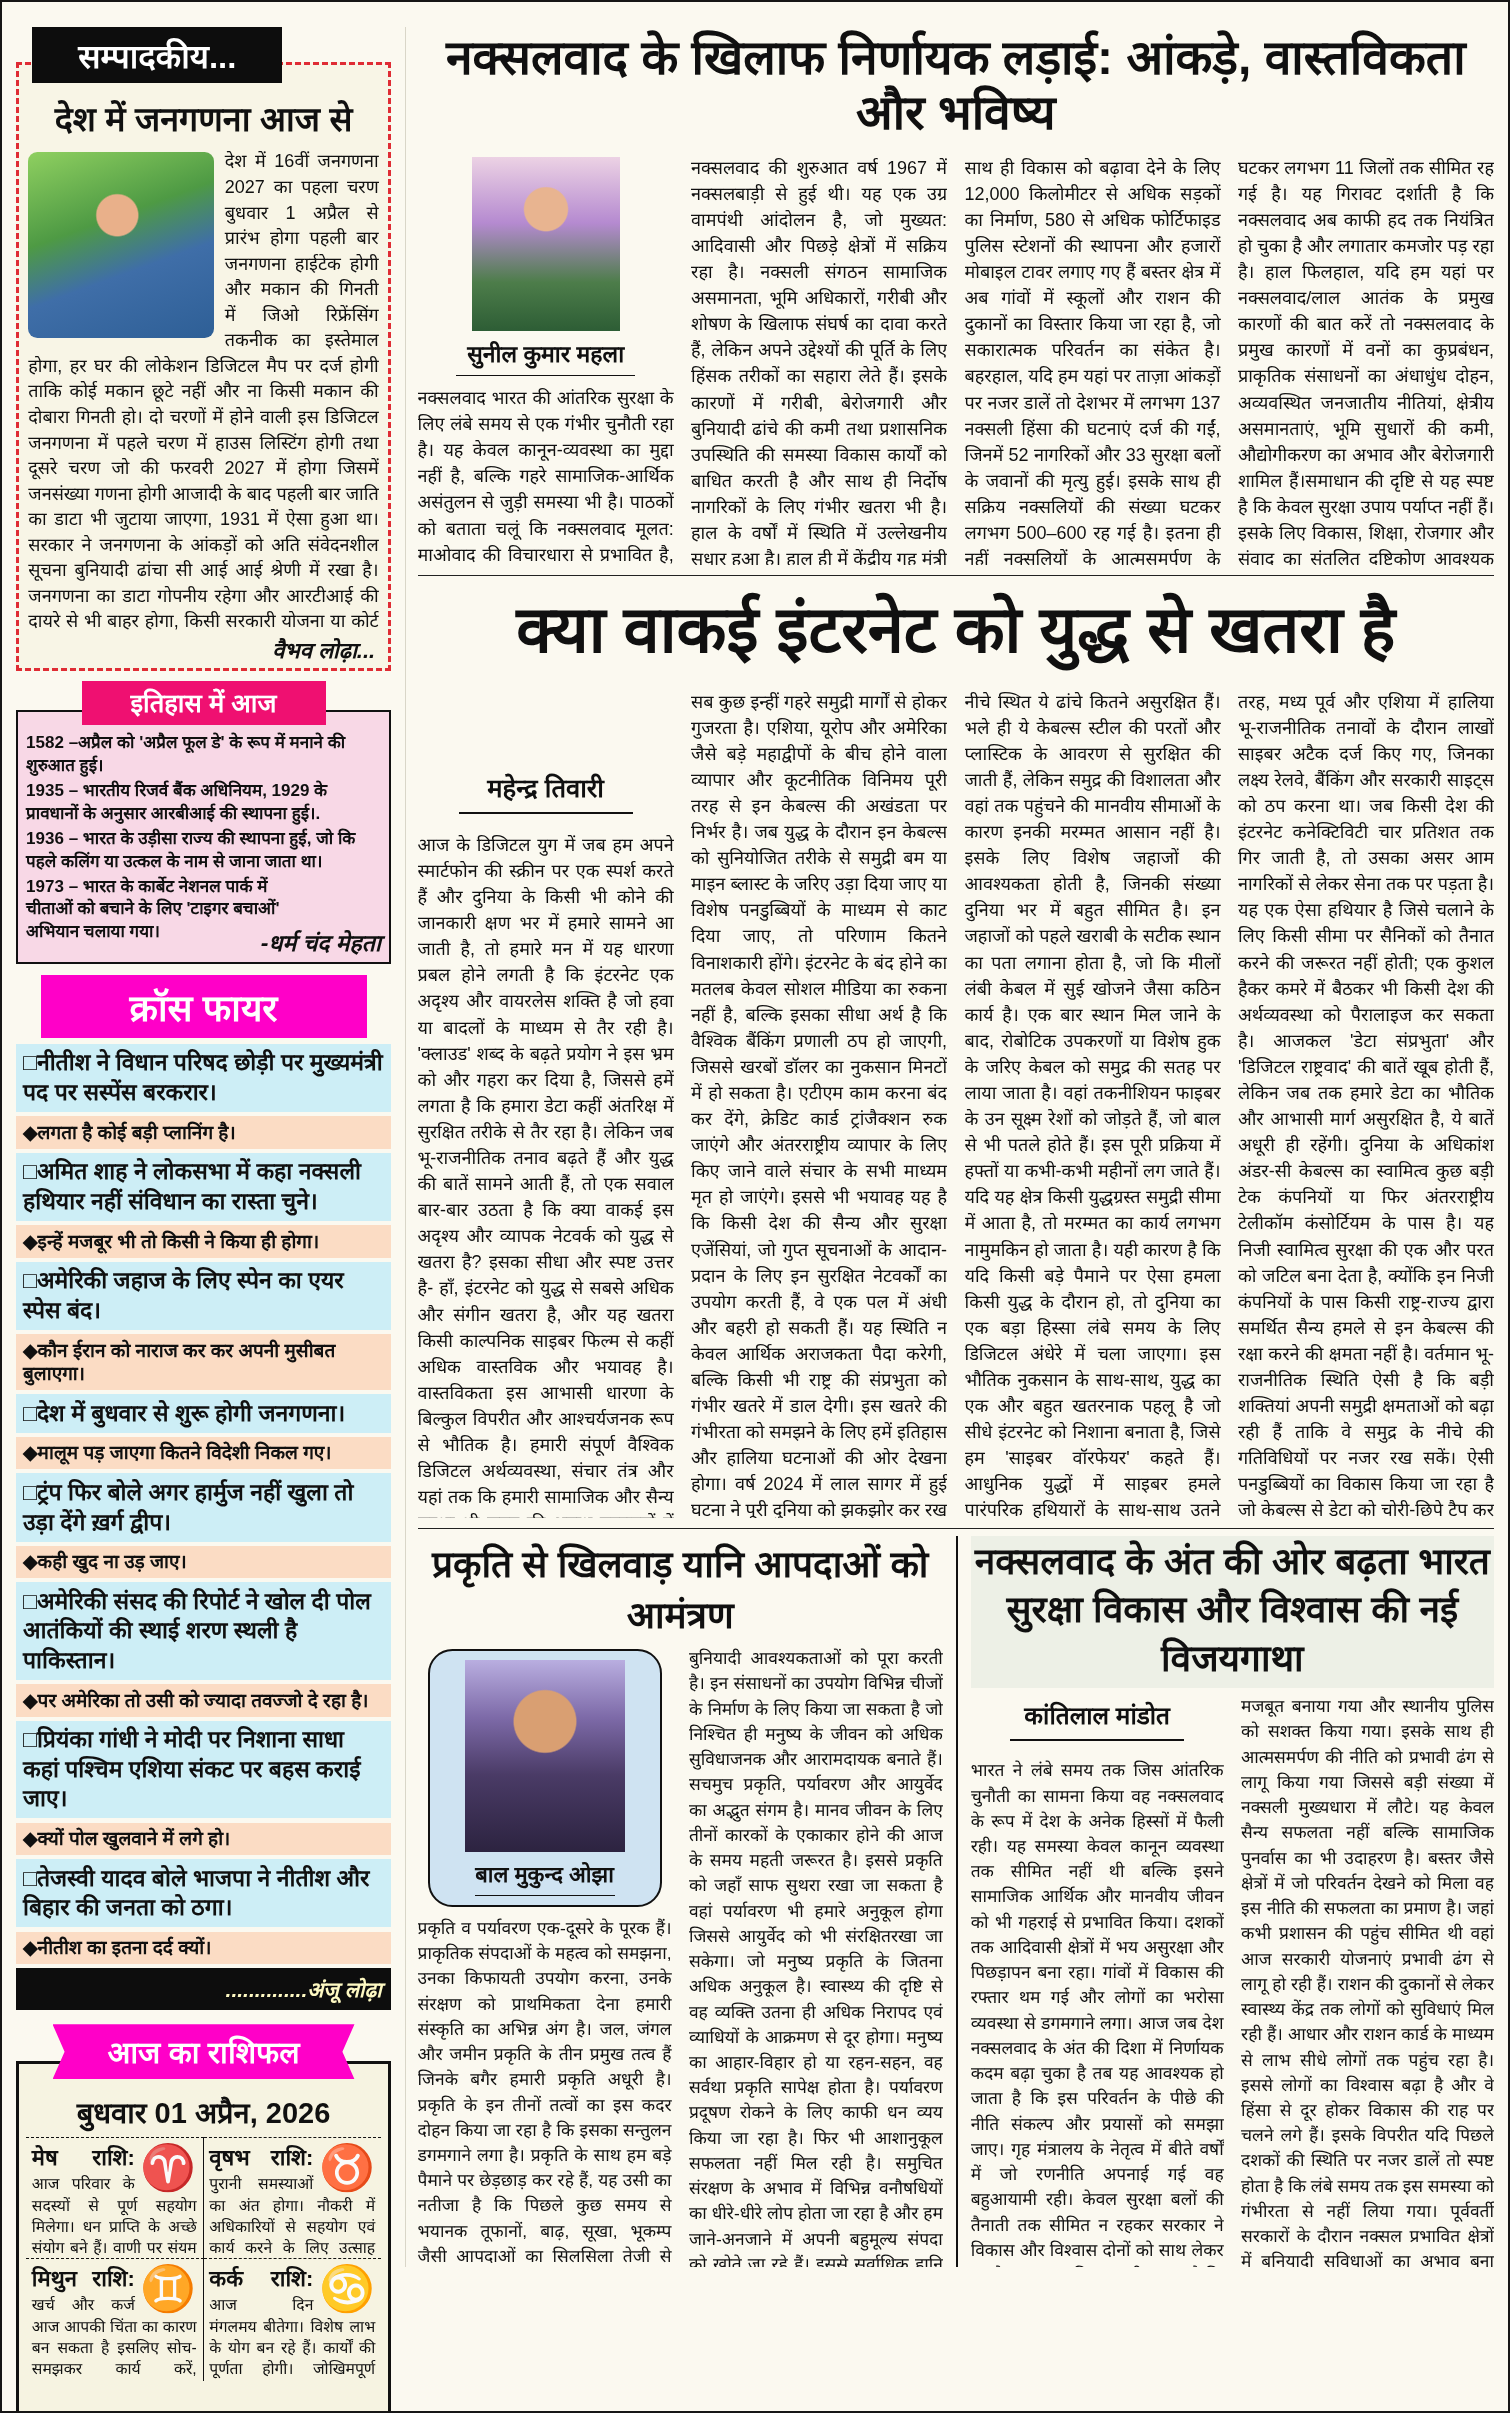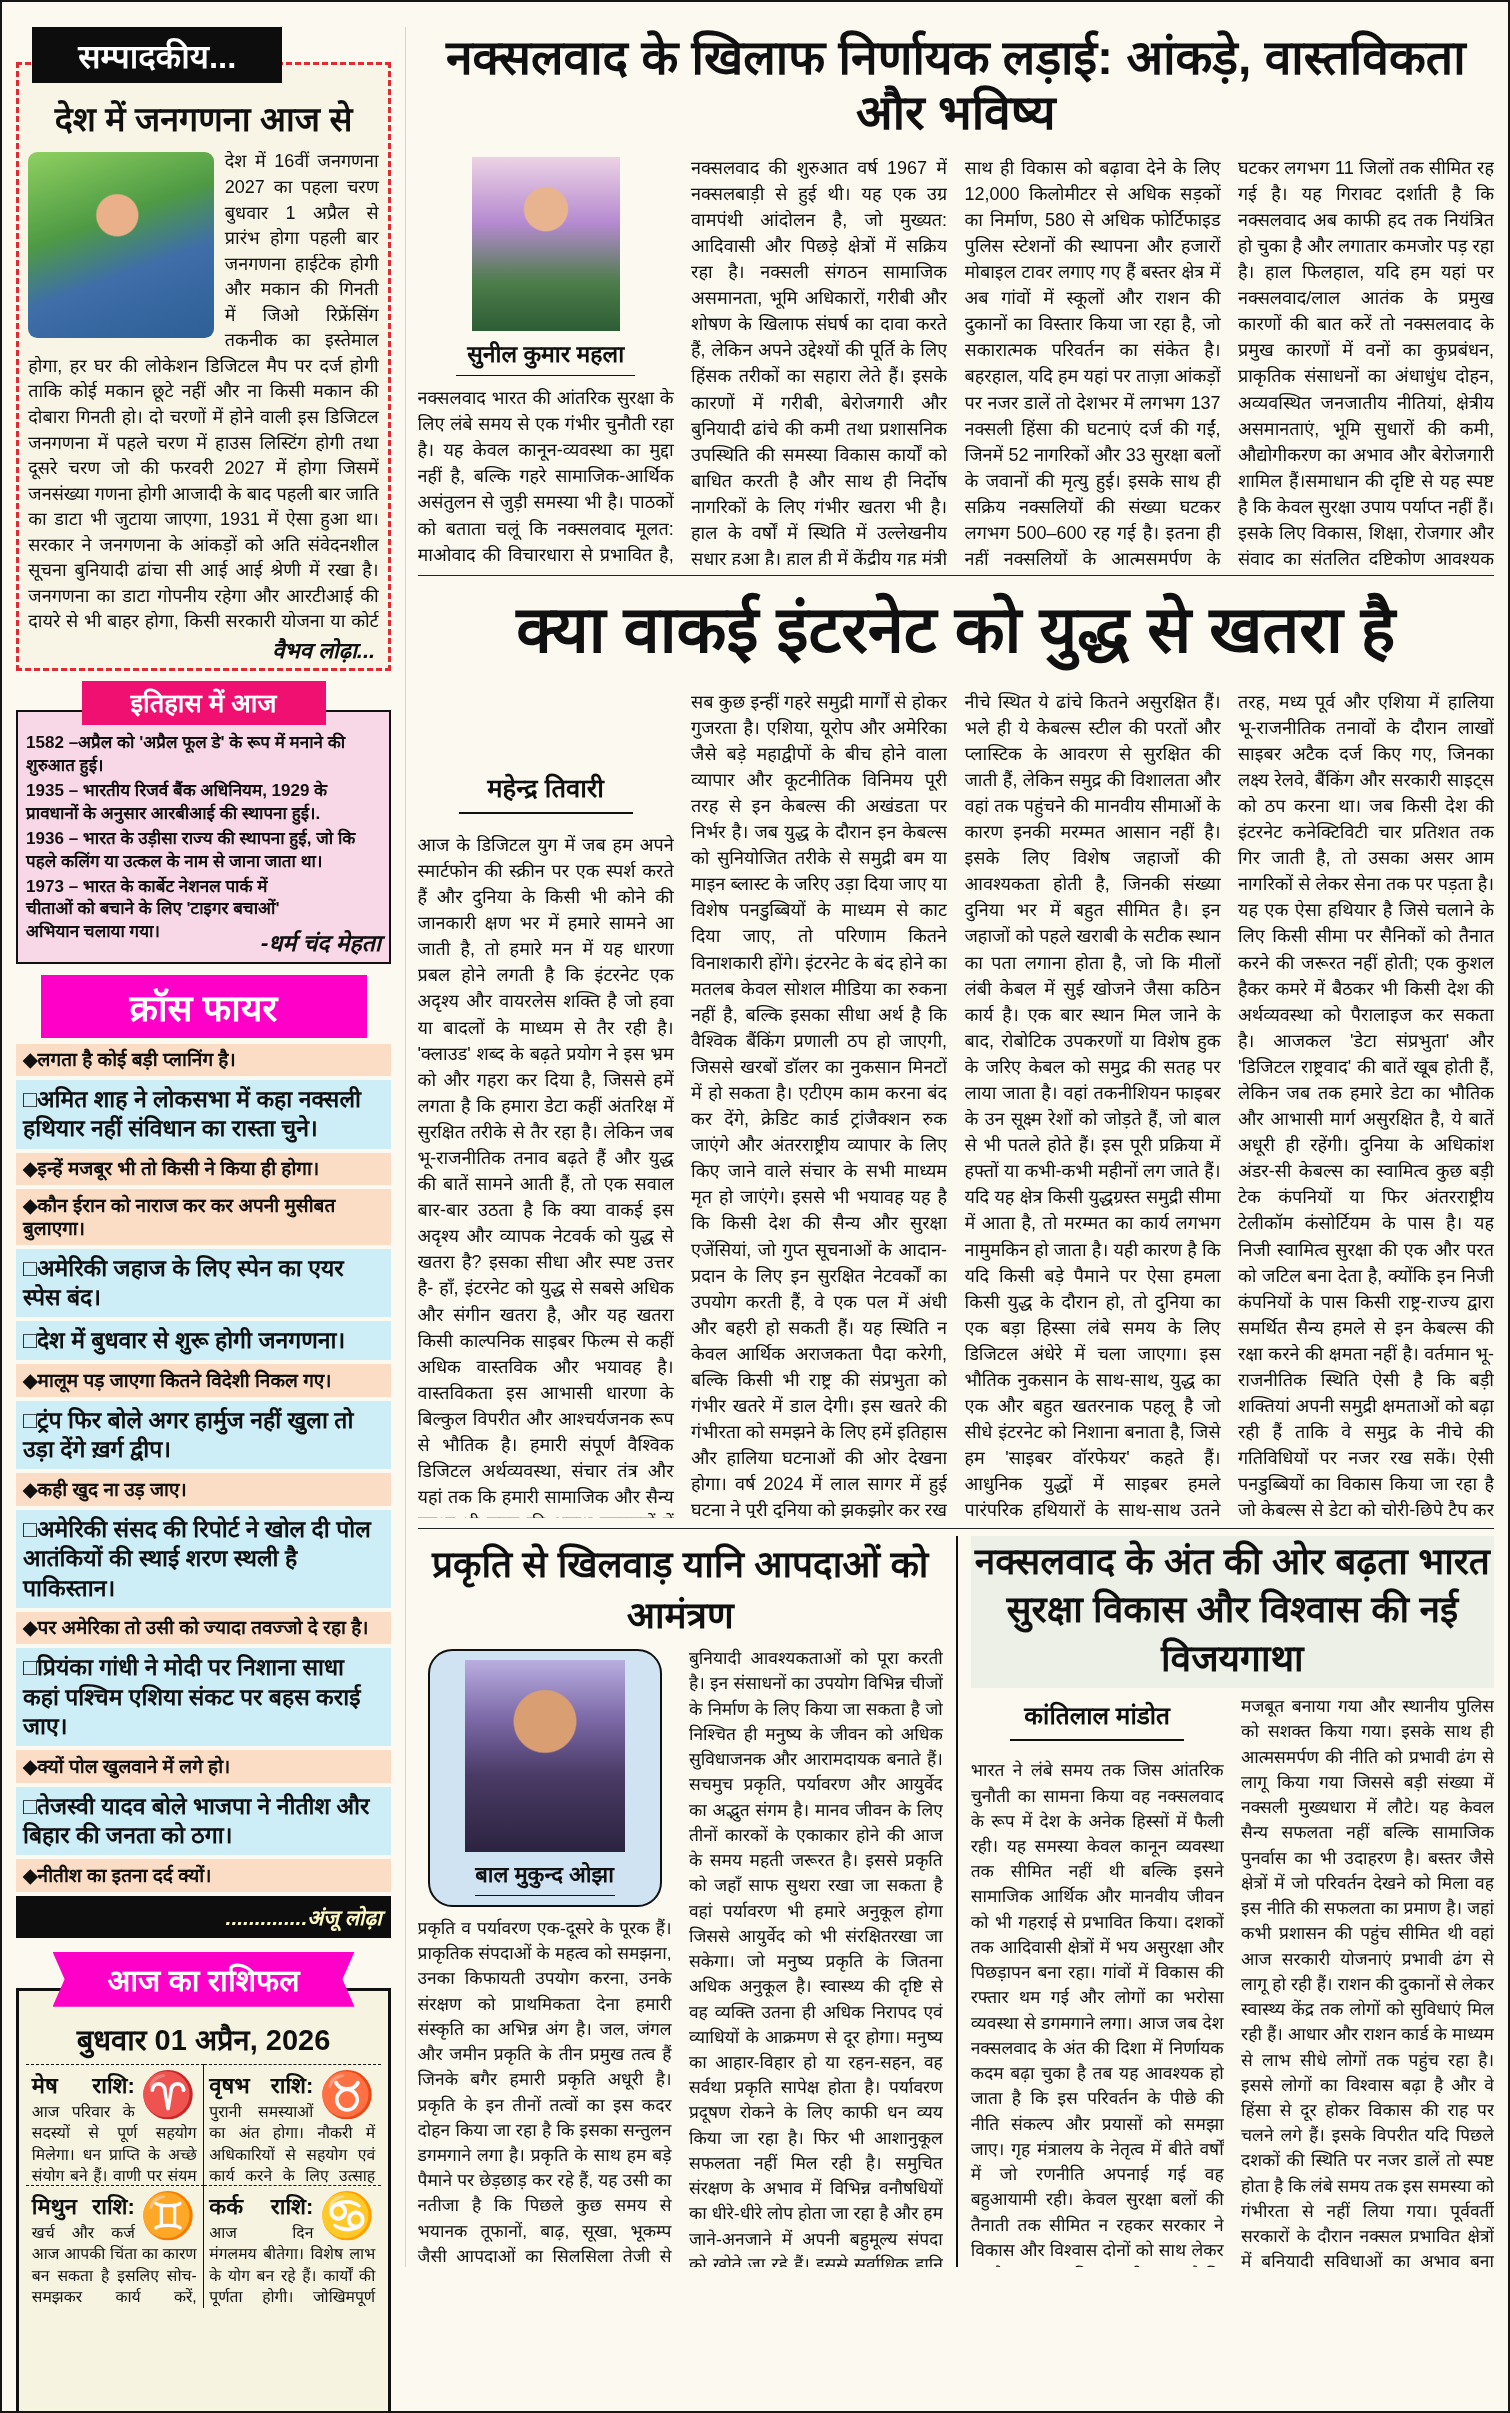--- a/index.html
+++ b/index.html
@@ -115,25 +115,26 @@
       <div class="hist-box">
         <div class="hist-item">1582 –अप्रैल को 'अप्रैल फूल डे' के रूप में मनाने की शुरुआत हुई।</div>
         <div class="hist-item">1935 – भारतीय रिजर्व बैंक अधिनियम, 1929 के प्रावधानों के अनुसार आरबीआई की स्थापना हुई।.</div>
         <div class="hist-item">1936 – भारत के उड़ीसा राज्य की स्थापना हुई, जो कि पहले कलिंग या उत्कल के नाम से जाना जाता था।</div>
         <div class="hist-item" style="width:72%;">1973 – भारत के कार्बेट नेशनल पार्क में चीताओं को बचाने के लिए 'टाइगर बचाओं' अभियान चलाया गया।</div>
         <div class="hist-sign">-धर्म चंद मेहता</div>
       </div>
 
       <div class="cf-label">क्रॉस फायर</div>
       <div>
+        <div class="cf-item cf-news">□नीतीश ने विधान परिषद छोड़ी पर मुख्यमंत्री पद पर सस्पेंस बरकरार।</div>
         <div class="cf-item cf-quip">◆लगता है कोई बड़ी प्लानिंग है।</div>
         <div class="cf-item cf-news">□अमित शाह ने लोकसभा में कहा नक्सली हथियार नहीं संविधान का रास्ता चुने।</div>
         <div class="cf-item cf-quip">◆इन्हें मजबूर भी तो किसी ने किया ही होगा।</div>
+        <div class="cf-item cf-news">□अमेरिकी जहाज के लिए स्पेन का एयर स्पेस बंद।</div>
         <div class="cf-item cf-quip">◆कौन ईरान को नाराज कर कर अपनी मुसीबत बुलाएगा।</div>
-        <div class="cf-item cf-news">□अमेरिकी जहाज के लिए स्पेन का एयर स्पेस बंद।</div>
         <div class="cf-item cf-news">□देश में बुधवार से शुरू होगी जनगणना।</div>
         <div class="cf-item cf-quip">◆मालूम पड़ जाएगा कितने विदेशी निकल गए।</div>
         <div class="cf-item cf-news">□ट्रंप फिर बोले अगर हार्मुज नहीं खुला तो उड़ा देंगे ख़र्ग द्वीप।</div>
         <div class="cf-item cf-quip">◆कही खुद ना उड़ जाए।</div>
         <div class="cf-item cf-news">□अमेरिकी संसद की रिपोर्ट ने खोल दी पोल आतंकियों की स्थाई शरण स्थली है पाकिस्तान।</div>
         <div class="cf-item cf-quip">◆पर अमेरिका तो उसी को ज्यादा तवज्जो दे रहा है।</div>
         <div class="cf-item cf-news">□प्रियंका गांधी ने मोदी पर निशाना साधा कहां पश्चिम एशिया संकट पर बहस कराई जाए।</div>
         <div class="cf-item cf-quip">◆क्यों पोल खुलवाने में लगे हो।</div>
         <div class="cf-item cf-news">□तेजस्वी यादव बोले  भाजपा ने नीतीश और बिहार की जनता को ठगा।</div>
         <div class="cf-item cf-quip">◆नीतीश का इतना दर्द क्यों।</div>

